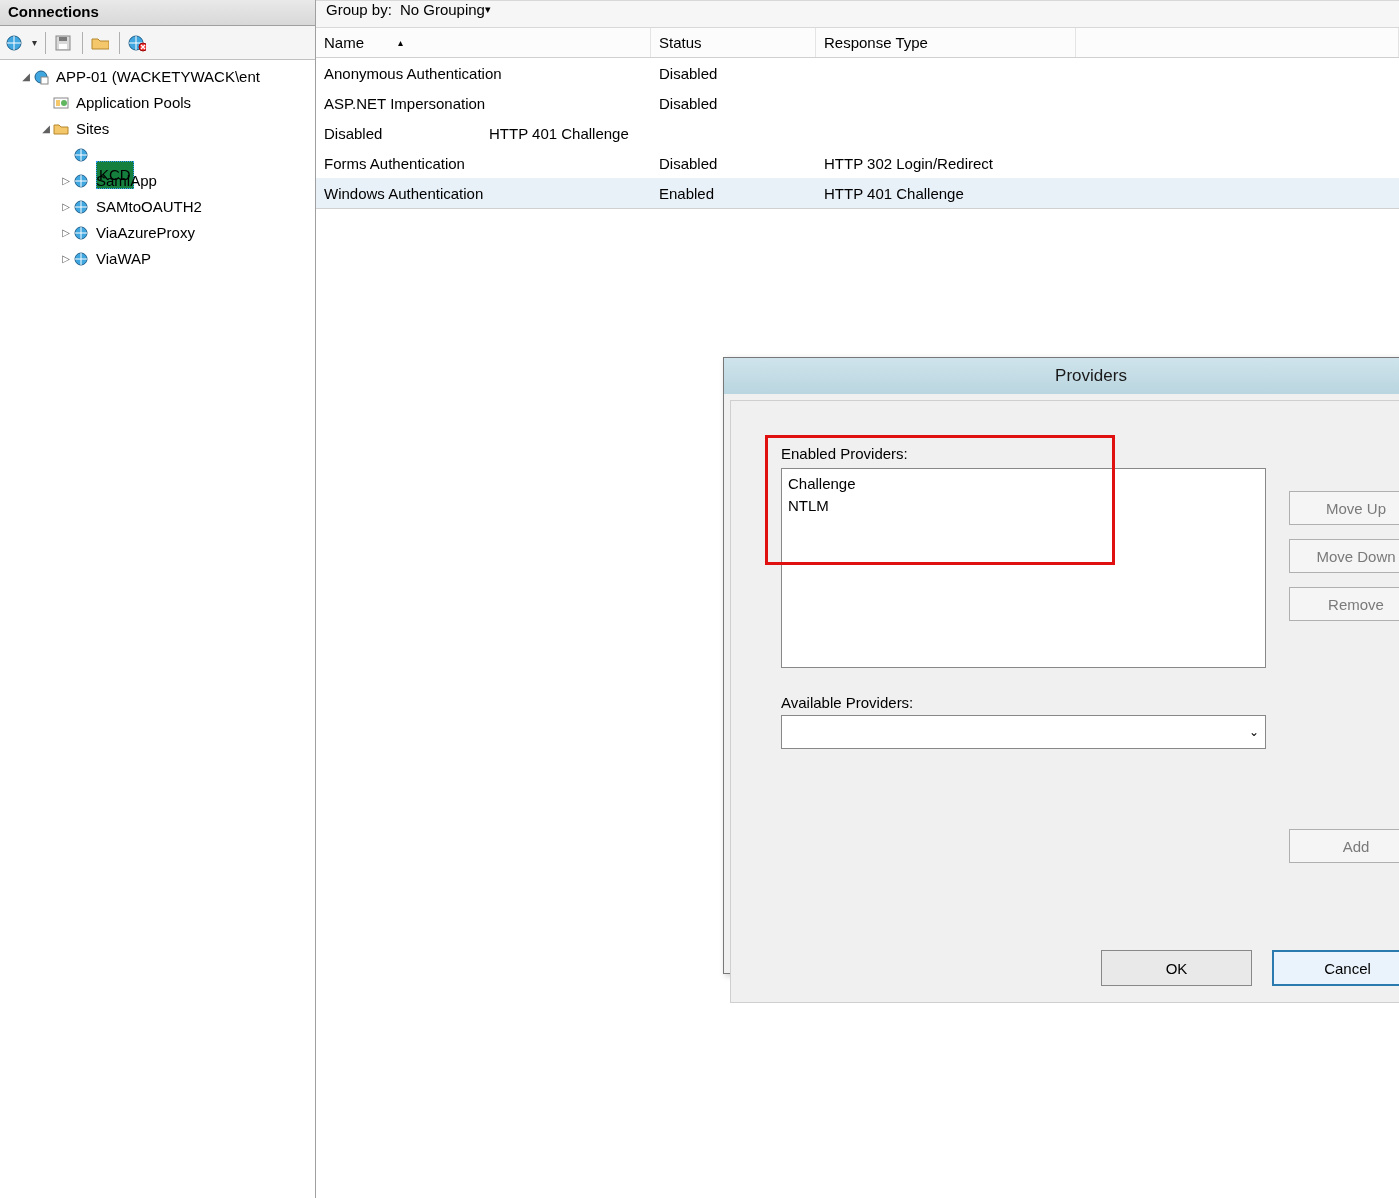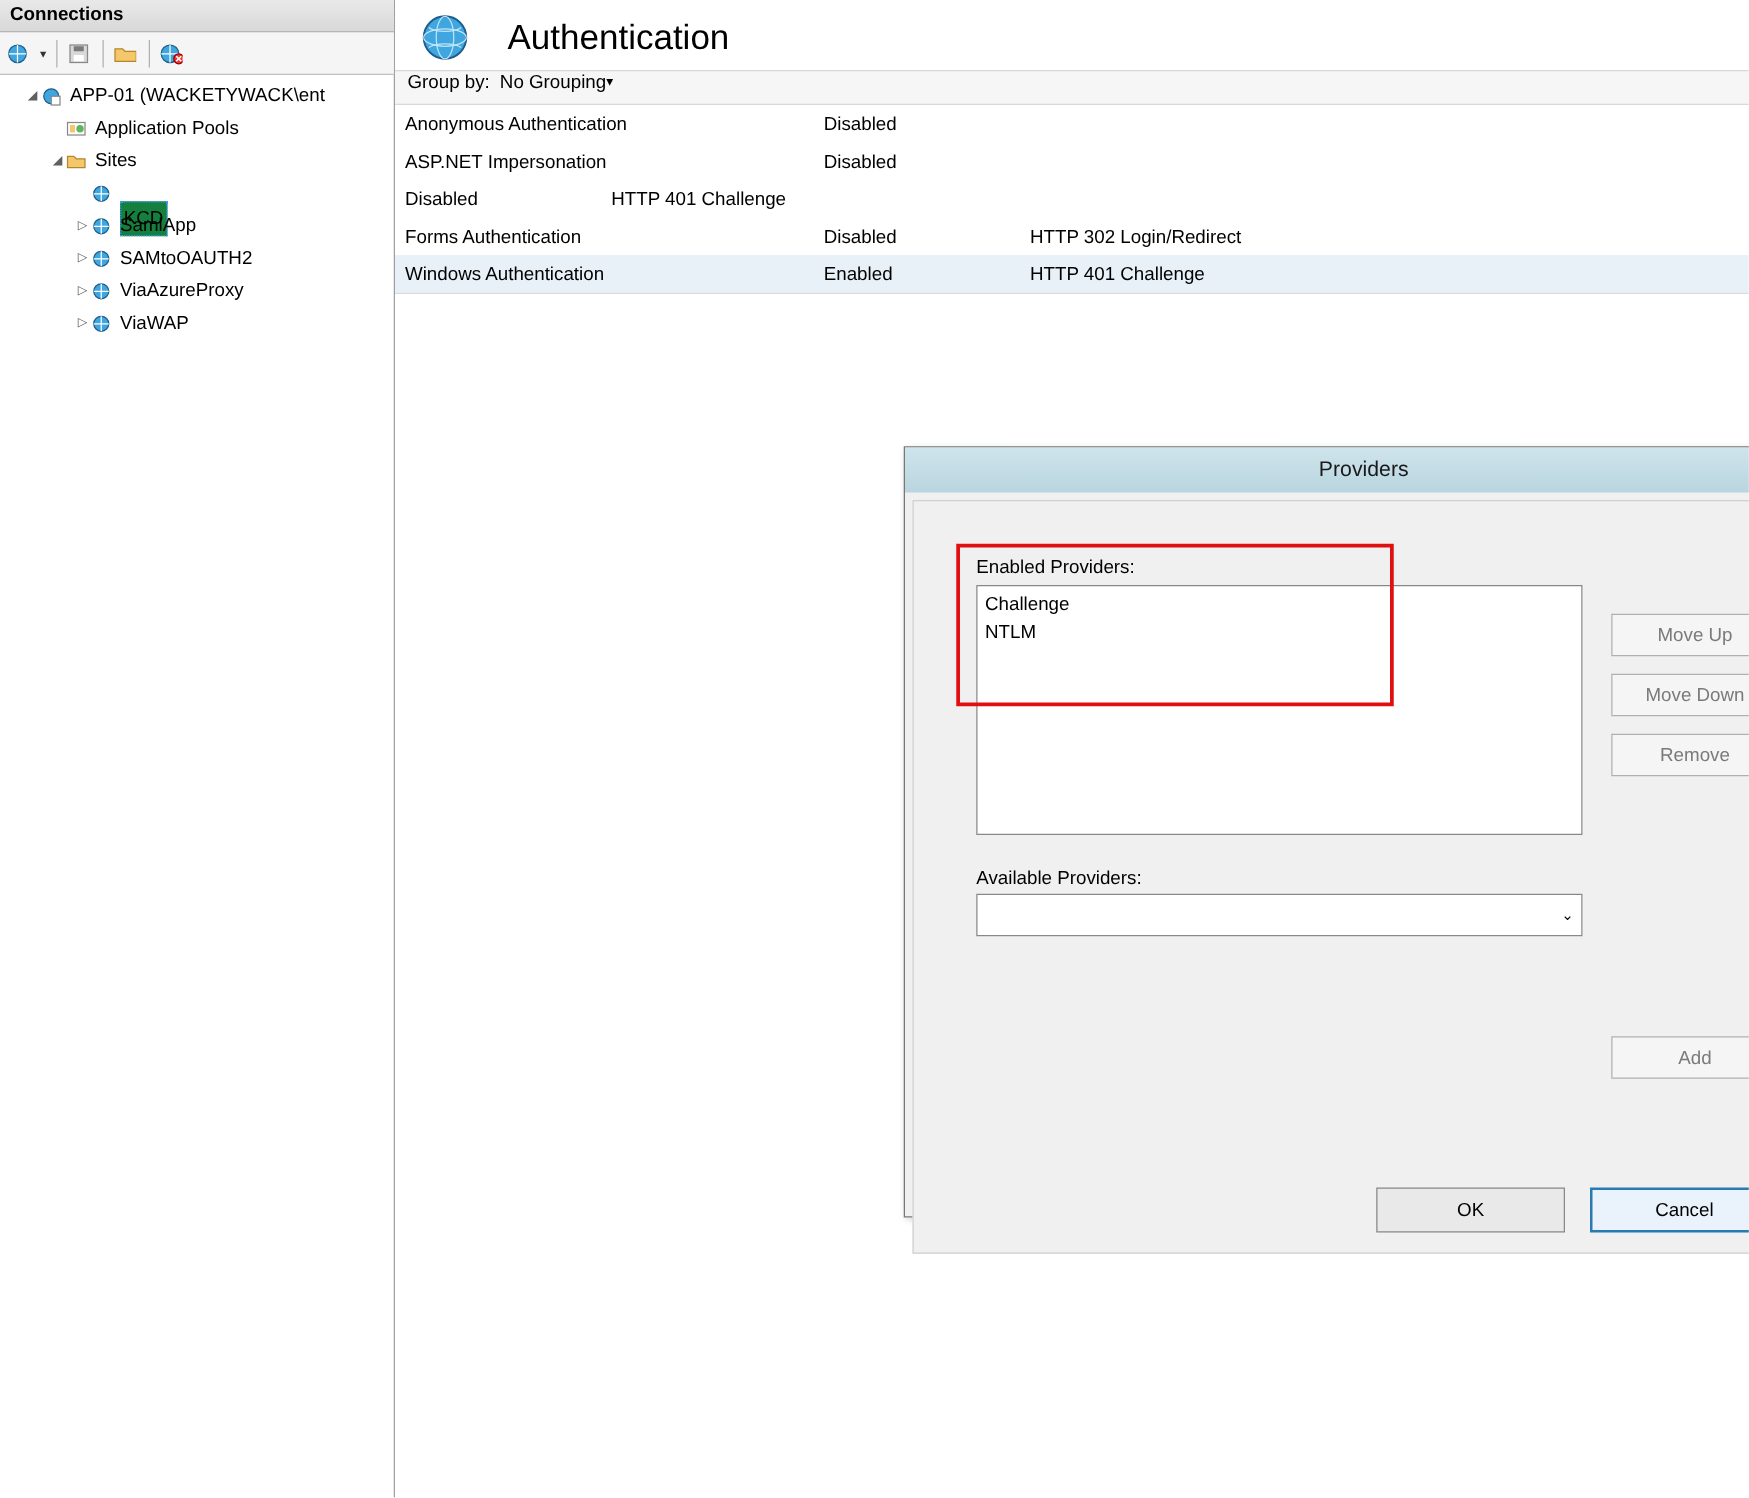--- a/index.html
+++ b/index.html
@@ -173,39 +173,41 @@
               <circle cx="8" cy="8" r="6" fill="#3fa6e0" stroke="#1d5f8a"></circle>
               <path d="M2 8h12M8 2v12" stroke="#fff"></path>
             </svg>
           </span>
         <span class="lbl">ViaWAP</span>
       </div>
     </div>
   </div>
 
   <div class="main">
-    <div class="title-row">
-      <span class="globe-big">
-        <svg width="40" height="40">
-            <circle cx="20" cy="20" r="17" fill="#3fa6e0" stroke="#1d5f8a" stroke-width="1.5"></circle>
-            <ellipse cx="20" cy="20" rx="17" ry="7" fill="none" stroke="#bfe4f7"></ellipse>
-            <ellipse cx="20" cy="20" rx="7" ry="17" fill="none" stroke="#bfe4f7"></ellipse>
-            <path d="M7 12c5 4 21 4 26 0M7 28c5-4 21-4 26 0" stroke="#bfe4f7" fill="none"></path>
-          </svg>
-      </span>
-      <span class="title">Authentication</span>
-    </div>
     <div class="groupbar">
       <span>Group by:</span>
       <span class="dd">
         <span class="val">No Grouping</span>
         <span style="font-size:11px;">▾</span>
       </span>
     </div>
     <div class="grid">
+      <div class="hdr">
+        <div class="cell c1">
+            <span>Name</span>
+            <span class="sort-arrow">▴</span>
+          </div>
+        <div class="cell c2">
+            <span>Status</span>
+          </div>
+        <div class="cell c3">
+            <span>Response Type</span>
+          </div>
+        <div class="cell c4"></div>
+      </div>
       <div class="row">
           <div class="cell c1">Anonymous Authentication</div>
           <div class="cell c2">Disabled</div>
           <div class="cell c3"></div>
         </div>
       <div class="row">
           <div class="cell c1">ASP.NET Impersonation</div>
           <div class="cell c2">Disabled</div>
           <div class="cell c3"></div>
         </div>

